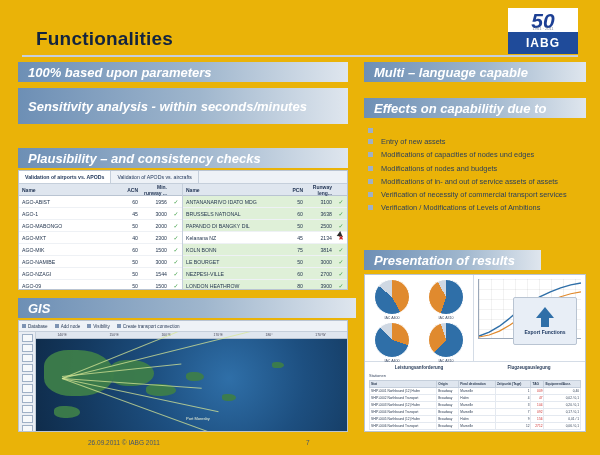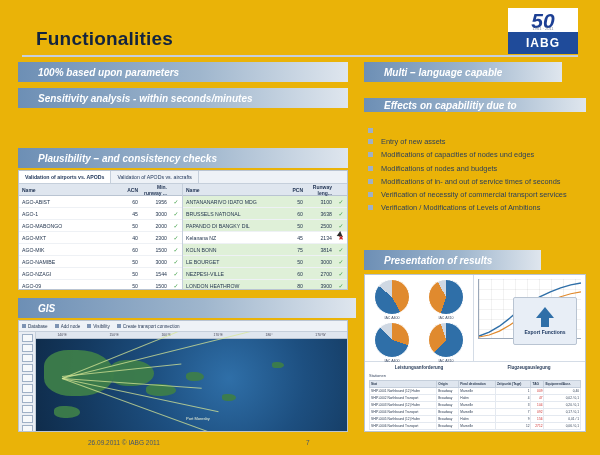--- a/index.html
+++ b/index.html
@@ -36,31 +36,31 @@
     font-size:4px;color:#7a8699;text-align:center;
   }
   .hr{
     position:absolute;left:22px;right:22px;top:55px;height:2px;background:#c6cfdc;
   }
 
   
   .banner{
     position:absolute;
     background:linear-gradient(to right,#6d8fb5 0%,#9fb6cd 55%,#dfe6ee 100%);
-    color:#ffffff;font-size:10px;font-weight:bold;font-style:italic;
+    color:#ffffff;font-size:13px;font-weight:bold;font-style:italic;
     display:flex;align-items:center;
-    padding-left:20px;
+    padding-left:10px;
     box-sizing:border-box;
   }
   .b1{left:18px;top:62px;width:330px;height:20px;}
-  .b2{left:18px;top:88px;width:330px;height:20px;}
+  .b2{left:18px;top:88px;width:330px;height:36px;}
   .b3{left:18px;top:148px;width:330px;height:20px;text-align:right;}
   .b4{left:18px;top:298px;width:338px;height:20px;}
-  .b5{left:364px;top:62px;width:198px;height:20px;}
-  .b6{left:364px;top:98px;width:222px;height:14px;}
+  .b5{left:364px;top:62px;width:222px;height:20px;}
+  .b6{left:364px;top:98px;width:222px;height:20px;}
   .b7{left:364px;top:250px;width:177px;height:20px;}
 
   
   .bullets{position:absolute;left:368px;top:126px;width:222px;}
   .bullet{
     display:flex;align-items:flex-start;margin-bottom:4px;
     font-size:7.4px;color:#2b3f5c;line-height:1.25;
   }
   .bullet .sq{
     width:5px;height:5px;background:#9fb0c6;margin:2px 8px 0 0;flex:0 0 5px;
@@ -232,21 +232,21 @@
     <div class="bullet">
       <span class="sq"></span>
       <span>Modifications of capacities of nodes und edges</span>
     </div>
     <div class="bullet">
       <span class="sq"></span>
       <span>Modifications of nodes and budgets</span>
     </div>
     <div class="bullet">
       <span class="sq"></span>
-      <span>Modifications of in- and out of service times of seconds</span>
+      <span>Modifications of in- and out of service assets of assets</span>
     </div>
     <div class="bullet">
       <span class="sq"></span>
       <span>Verification of necessity of commercial transport services</span>
     </div>
     <div class="bullet">
       <span class="sq"></span>
       <span>Verification / Modifications  of Levels of Ambitions</span>
     </div>
   </div>

